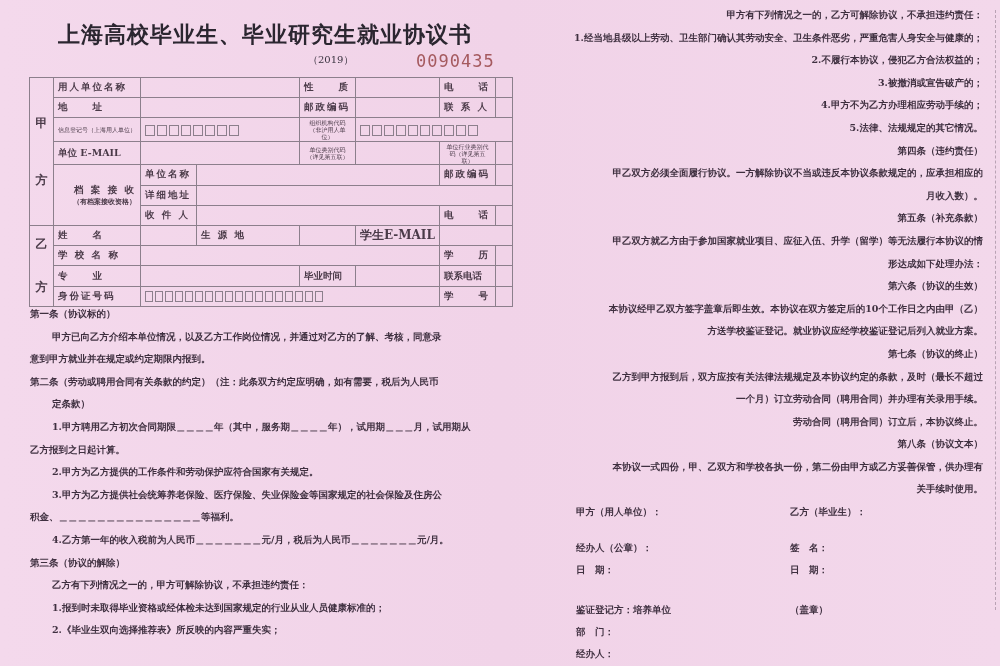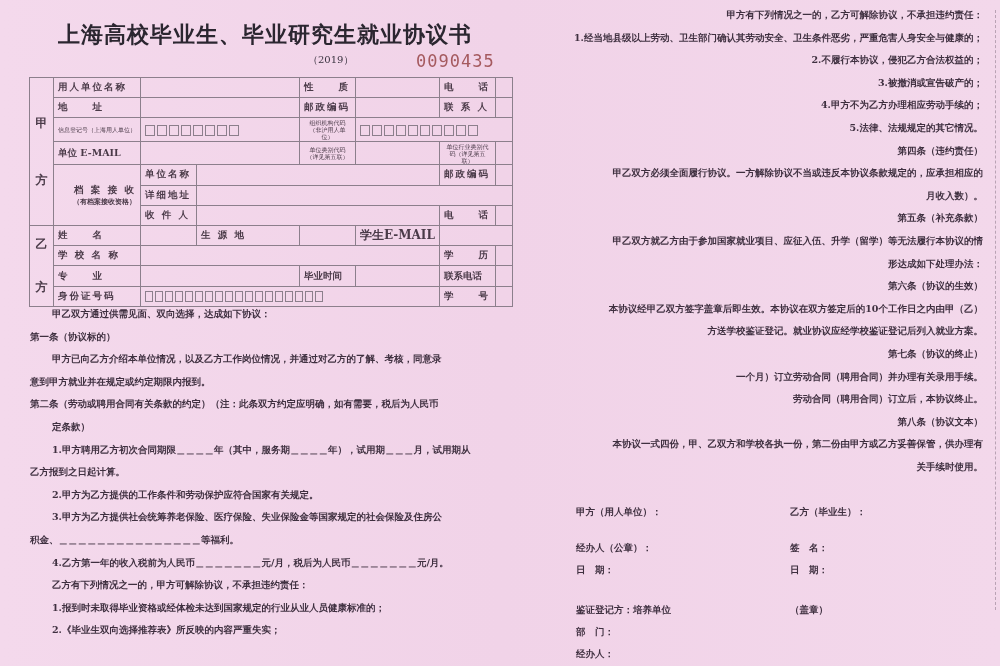--- a/index.html
+++ b/index.html
@@ -180,32 +180,32 @@
               </span>
         </td>
         <td class="lbl">学　　号</td>
         <td></td>
       </tr>
     </tbody>
       </table>
 
     <div class="text" style="left:30px; top:303px">
       <div id="left-lines">
-          <div class="ind">甲乙双方通过供需见面、双向选择，达成如下协议：</div>
           <div>第一条（协议标的）</div>
           <div class="ind">甲方已向乙方介绍本单位情况，以及乙方工作岗位情况，并通过对乙方的了解、考核，同意录</div>
           <div>意到甲方就业并在规定或约定期限内报到。</div>
           <div>第二条（劳动或聘用合同有关条款的约定）（注：此条双方约定应明确，如有需要，税后为人民币</div>
           <div class="ind">定条款）</div>
           <div class="ind">1.甲方聘用乙方初次合同期限＿＿＿＿年（其中，服务期＿＿＿＿年），试用期＿＿＿月，试用期从</div>
           <div>乙方报到之日起计算。</div>
           <div class="ind">2.甲方为乙方提供的工作条件和劳动保护应符合国家有关规定。</div>
           <div class="ind">3.甲方为乙方提供社会统筹养老保险、医疗保险、失业保险金等国家规定的社会保险及住房公</div>
           <div>积金、＿＿＿＿＿＿＿＿＿＿＿＿＿＿＿等福利。</div>
           <div class="ind">4.乙方第一年的收入税前为人民币＿＿＿＿＿＿＿元/月，税后为人民币＿＿＿＿＿＿＿元/月。</div>
+          <div>第三条（协议的解除）</div>
           <div class="ind">乙方有下列情况之一的，甲方可解除协议，不承担违约责任：</div>
           <div class="ind">1.报到时未取得毕业资格或经体检未达到国家规定的行业从业人员健康标准的；</div>
           <div class="ind">2.《毕业生双向选择推荐表》所反映的内容严重失实；</div>
         </div>
     </div>
   </div>
 
   <div class="right-col">
     <div class="text" style="left:0; top:4px">
       <div id="right-lines">
@@ -218,20 +218,21 @@
           <div>第四条（违约责任）</div>
           <div class="ind">甲乙双方必须全面履行协议。一方解除协议不当或违反本协议条款规定的，应承担相应的</div>
           <div>月收入数）。</div>
           <div>第五条（补充条款）</div>
           <div class="ind">甲乙双方就乙方由于参加国家就业项目、应征入伍、升学（留学）等无法履行本协议的情</div>
           <div>形达成如下处理办法：</div>
           <div>第六条（协议的生效）</div>
           <div class="ind">本协议经甲乙双方签字盖章后即生效。本协议在双方签定后的10个工作日之内由甲（乙）</div>
           <div>方送学校鉴证登记。就业协议应经学校鉴证登记后列入就业方案。</div>
           <div>第七条（协议的终止）</div>
+          <div class="ind">乙方到甲方报到后，双方应按有关法律法规规定及本协议约定的条款，及时（最长不超过</div>
           <div>一个月）订立劳动合同（聘用合同）并办理有关录用手续。</div>
           <div class="ind">劳动合同（聘用合同）订立后，本协议终止。</div>
           <div>第八条（协议文本）</div>
           <div class="ind">本协议一式四份，甲、乙双方和学校各执一份，第二份由甲方或乙方妥善保管，供办理有</div>
           <div>关手续时使用。</div>
         </div>
     </div>
 
     <div style="position:absolute; left:0; top:500px; width:460px; font-size:9.5px; font-weight:bold; color:#3f3040;">
       <div style="position:absolute; left:24px; top:6px">甲方（用人单位）：</div>

